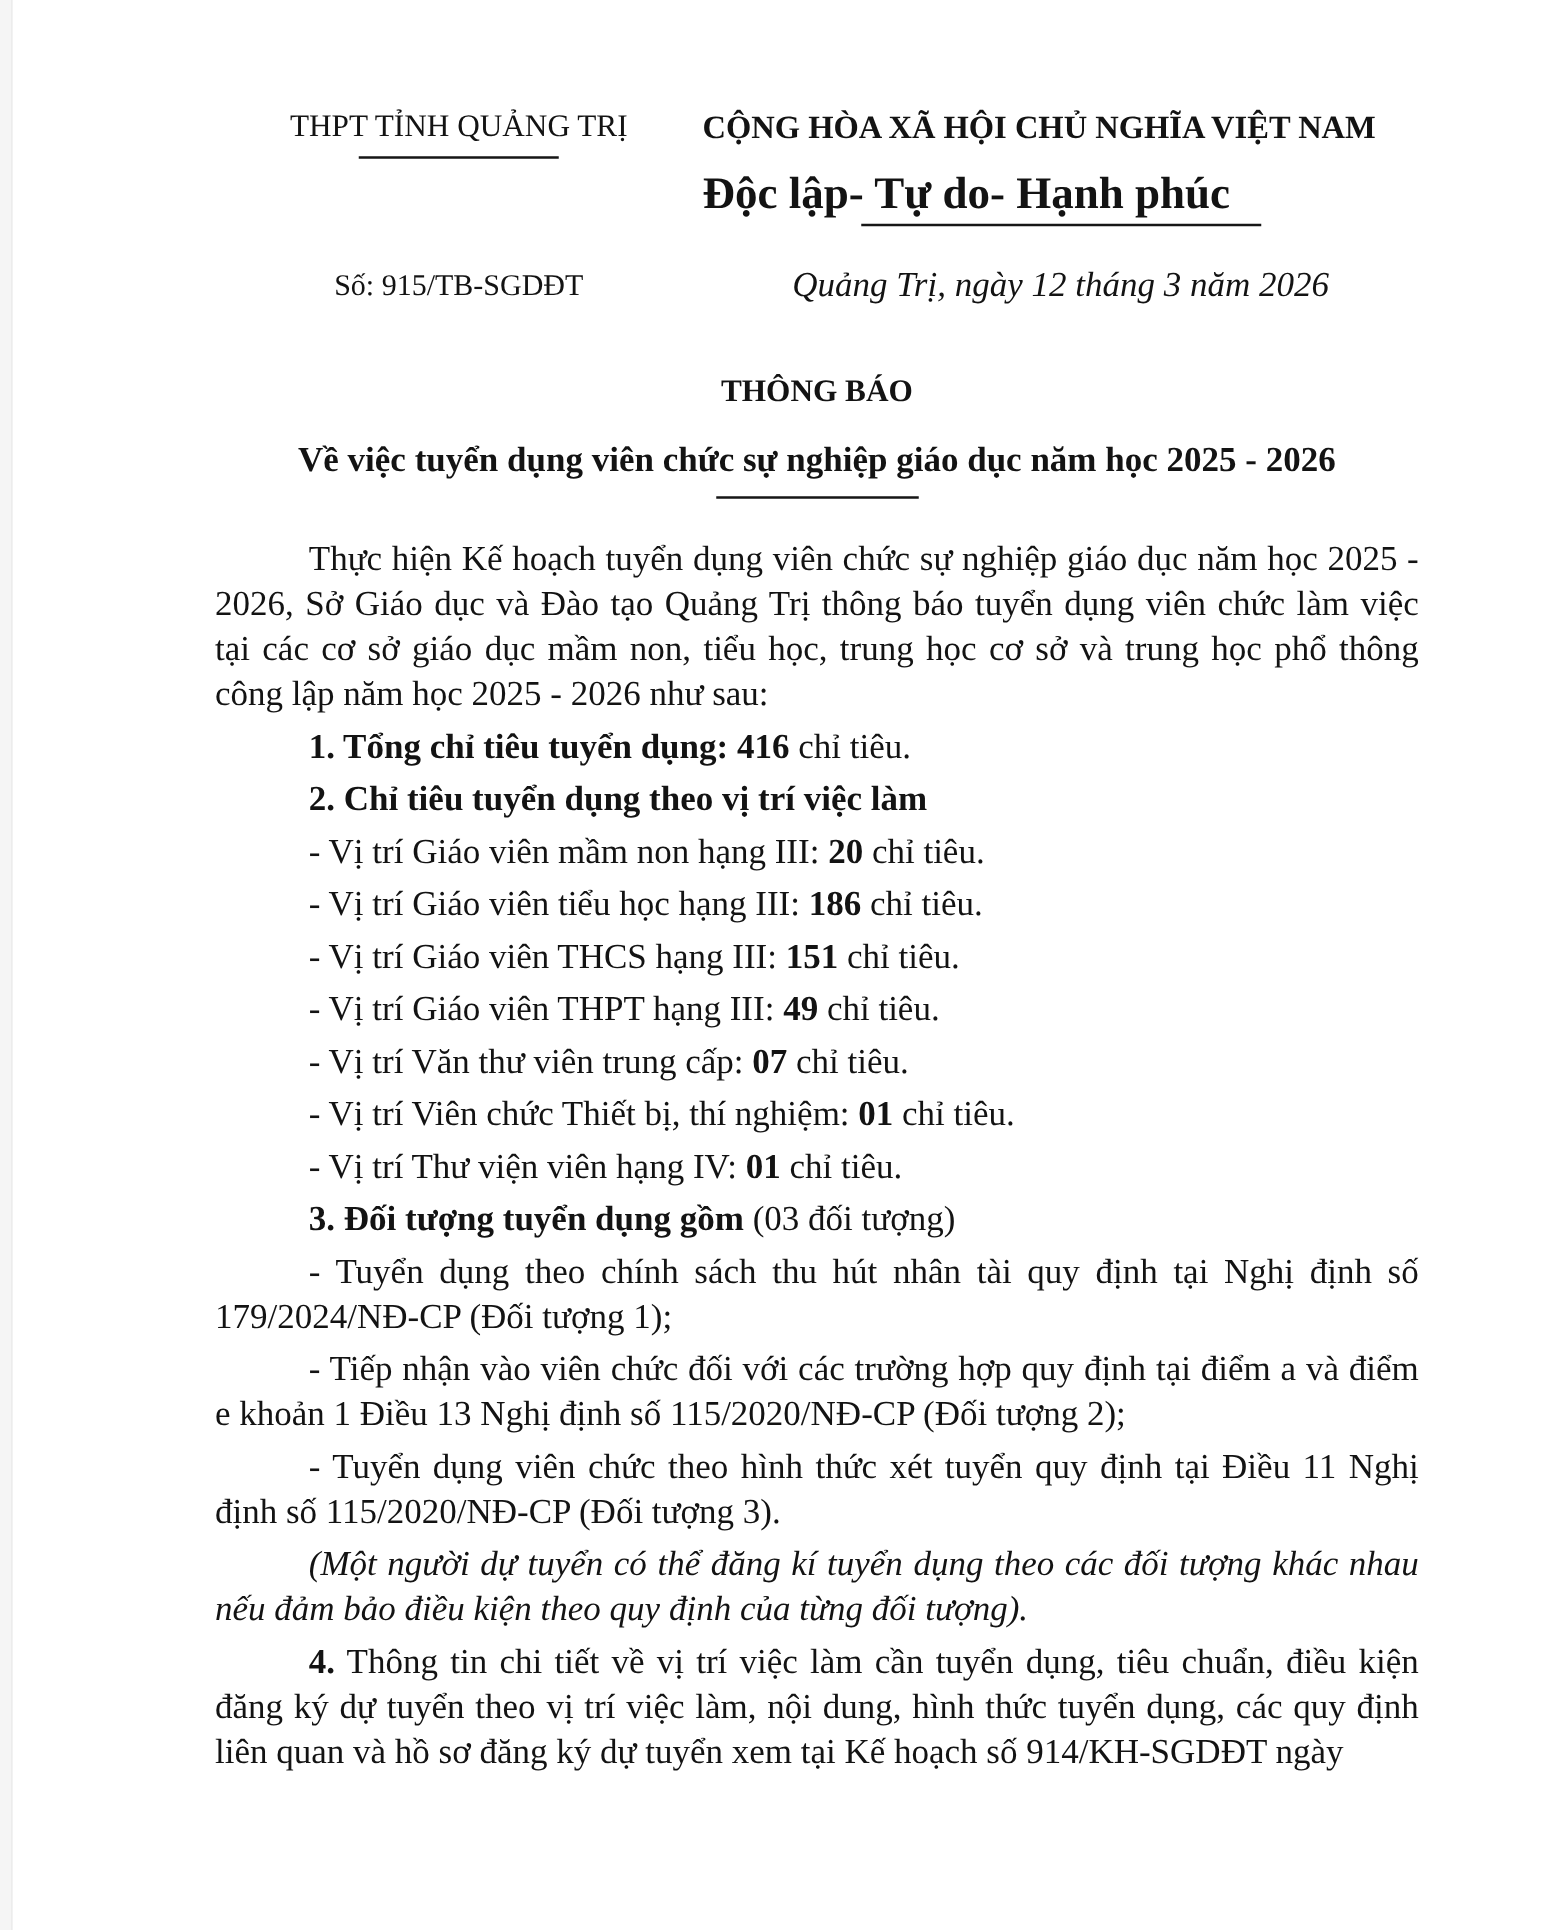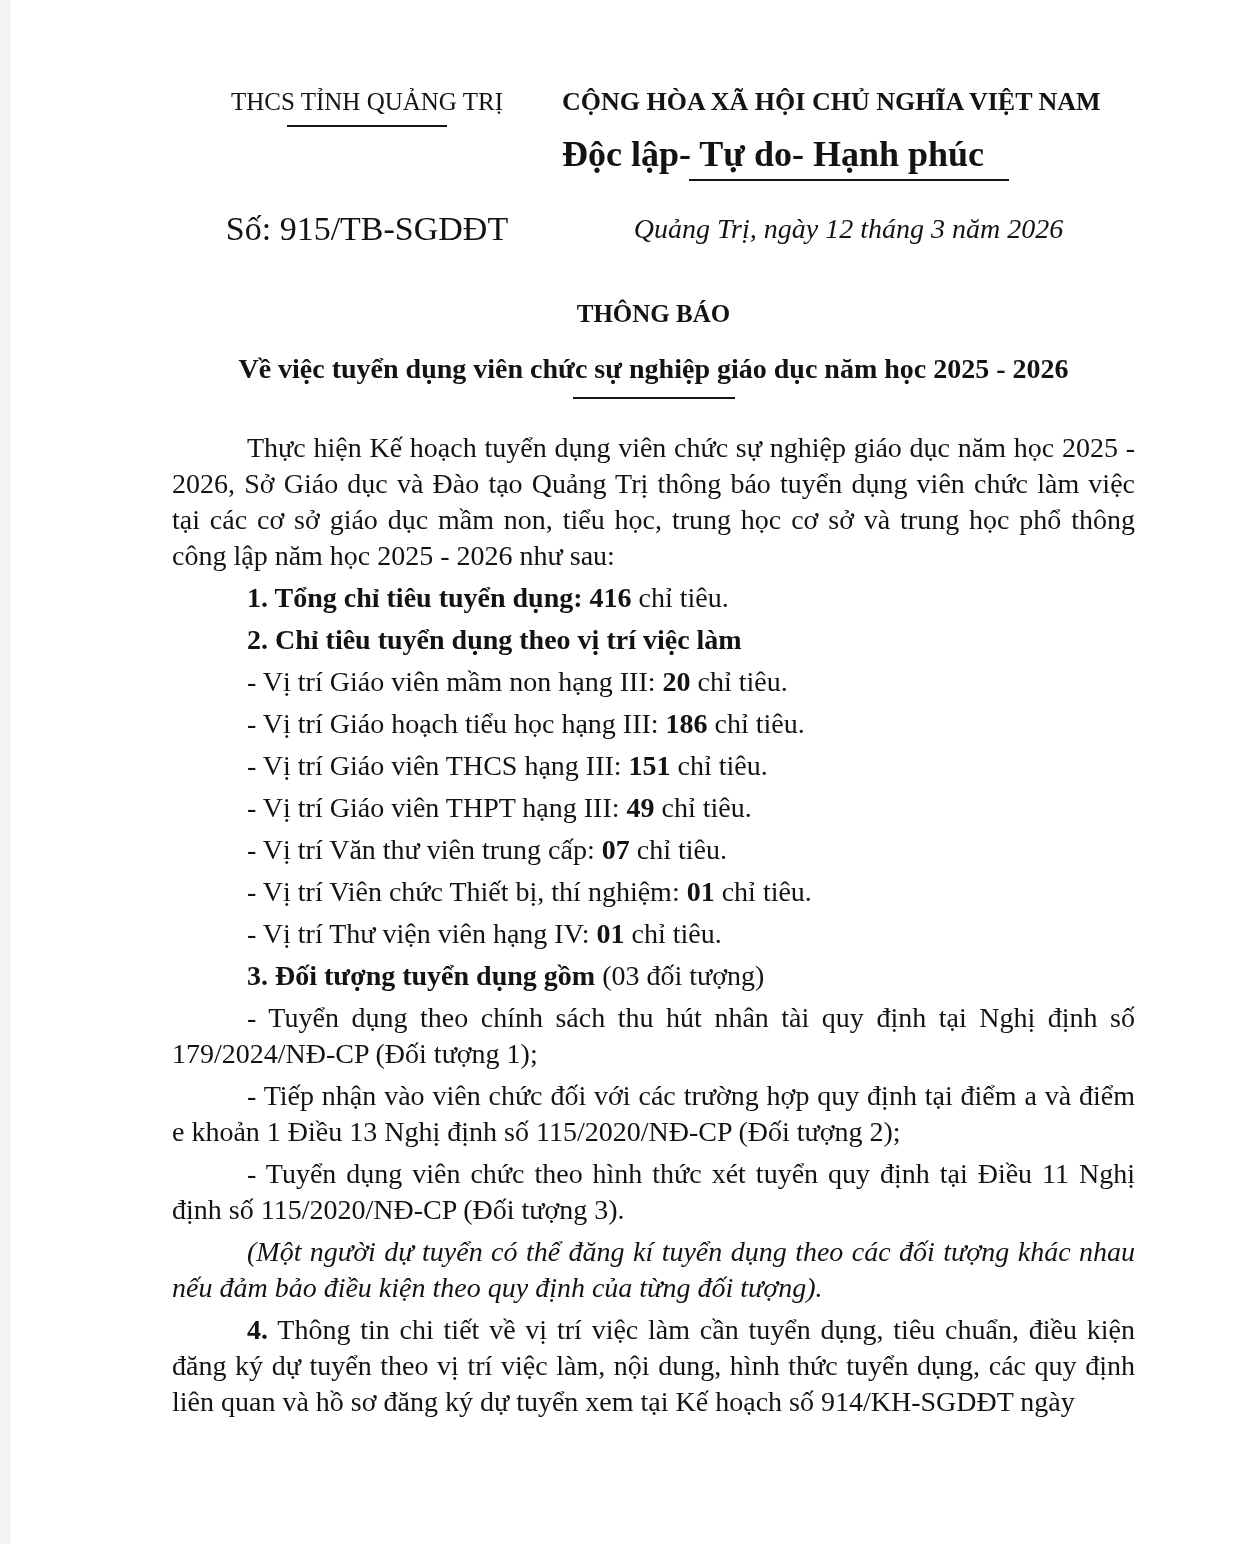--- a/index.html
+++ b/index.html
@@ -28,21 +28,21 @@
   .head-right { flex: 1; text-align: left; }
   .org-sup  { font-size: 25px; line-height: 31px; }
   .org-name { font-size: 27px; line-height: 33px; font-weight: bold; margin-top: 5px; }
   .nation   { font-size: 26px; line-height: 31px; font-weight: bold; }
   .motto    { font-size: 36px; line-height: 33px; font-weight: bold; margin-top: 21px; }
   .rule { height: 2px; background: #161616; }
   .rule-left  { width: 160px; margin: 8px auto 0; }
   .rule-right { width: 320px; margin: 8px auto 0; }
 
   .meta-row { display: flex; margin-top: 30px; }
-  .doc-number { width: 390px; text-align: center; font-size: 34px; line-height: 36px; }
+  .doc-number { width: 390px; text-align: center; font-size: 24px; line-height: 36px; }
   .doc-date   { flex: 1; text-align: center; font-size: 28px; line-height: 36px; font-style: italic; }
 
   .title-block { text-align: center; margin-top: 48px; }
   .doc-title    { font-size: 25px; line-height: 38px; font-weight: bold; }
   .doc-subtitle { font-size: 28px; line-height: 36px; font-weight: bold; margin-top: 18px; }
   .rule-title { width: 162px; margin: 10px auto 0; }
 
   .bodytext {
     margin-top: 31px;
     font-size: 28px;
@@ -56,21 +56,21 @@
 </head>
 <body>
 
 <div class="page">
   <div class="page-edge"></div>
 
   <div class="doc">
 
     <div class="head-row">
       <div class="head-left">
-        <div class="org-sup">THCS TỈNH QUẢNG TRỊ</div>
+        <div class="org-sup">THPT TỈNH QUẢNG TRỊ</div>
         <div class="rule rule-left"></div>
       </div>
       <div class="head-right">
         <div class="nation">CỘNG HÒA XÃ HỘI CHỦ NGHĨA VIỆT NAM</div>
         <div class="motto">Độc lập- Tự do- Hạnh phúc</div>
         <div class="rule rule-right"></div>
       </div>
     </div>
 
     <div class="meta-row">
@@ -86,21 +86,21 @@
 
     <div class="bodytext">
 
       <p class="para">Thực hiện Kế hoạch tuyển dụng viên chức sự nghiệp giáo dục năm học 2025 - 2026, Sở Giáo dục và Đào tạo Quảng Trị thông báo tuyển dụng viên chức làm việc tại các cơ sở giáo dục mầm non, tiểu học, trung học cơ sở và trung học phổ thông công lập năm học 2025 - 2026 như sau:</p>
 
       <p class="para"><span class="b">1. Tổng chỉ tiêu tuyển dụng: 416</span><span> chỉ tiêu.</span></p>
 
       <p class="para b">2. Chỉ tiêu tuyển dụng theo vị trí việc làm</p>
 
       <p class="para"><span>- Vị trí Giáo viên mầm non hạng III: </span><span class="b">20</span><span> chỉ tiêu.</span></p>
-      <p class="para"><span>- Vị trí Giáo hoạch tiểu học hạng III: </span><span class="b">186</span><span> chỉ tiêu.</span></p>
+      <p class="para"><span>- Vị trí Giáo viên tiểu học hạng III: </span><span class="b">186</span><span> chỉ tiêu.</span></p>
       <p class="para"><span>- Vị trí Giáo viên THCS hạng III: </span><span class="b">151</span><span> chỉ tiêu.</span></p>
       <p class="para"><span>- Vị trí Giáo viên THPT hạng III: </span><span class="b">49</span><span> chỉ tiêu.</span></p>
       <p class="para"><span>- Vị trí Văn thư viên trung cấp: </span><span class="b">07</span><span> chỉ tiêu.</span></p>
       <p class="para"><span>- Vị trí Viên chức Thiết bị, thí nghiệm: </span><span class="b">01</span><span> chỉ tiêu.</span></p>
       <p class="para"><span>- Vị trí Thư viện viên hạng IV: </span><span class="b">01</span><span> chỉ tiêu.</span></p>
 
       <p class="para"><span class="b">3. Đối tượng tuyển dụng gồm</span><span> (03 đối tượng)</span></p>
 
       <p class="para">- Tuyển dụng theo chính sách thu hút nhân tài quy định tại Nghị định số 179/2024/NĐ-CP (Đối tượng 1);</p>
       <p class="para">- Tiếp nhận vào viên chức đối với các trường hợp quy định tại điểm a và điểm e khoản 1 Điều 13 Nghị định số 115/2020/NĐ-CP (Đối tượng 2);</p>

